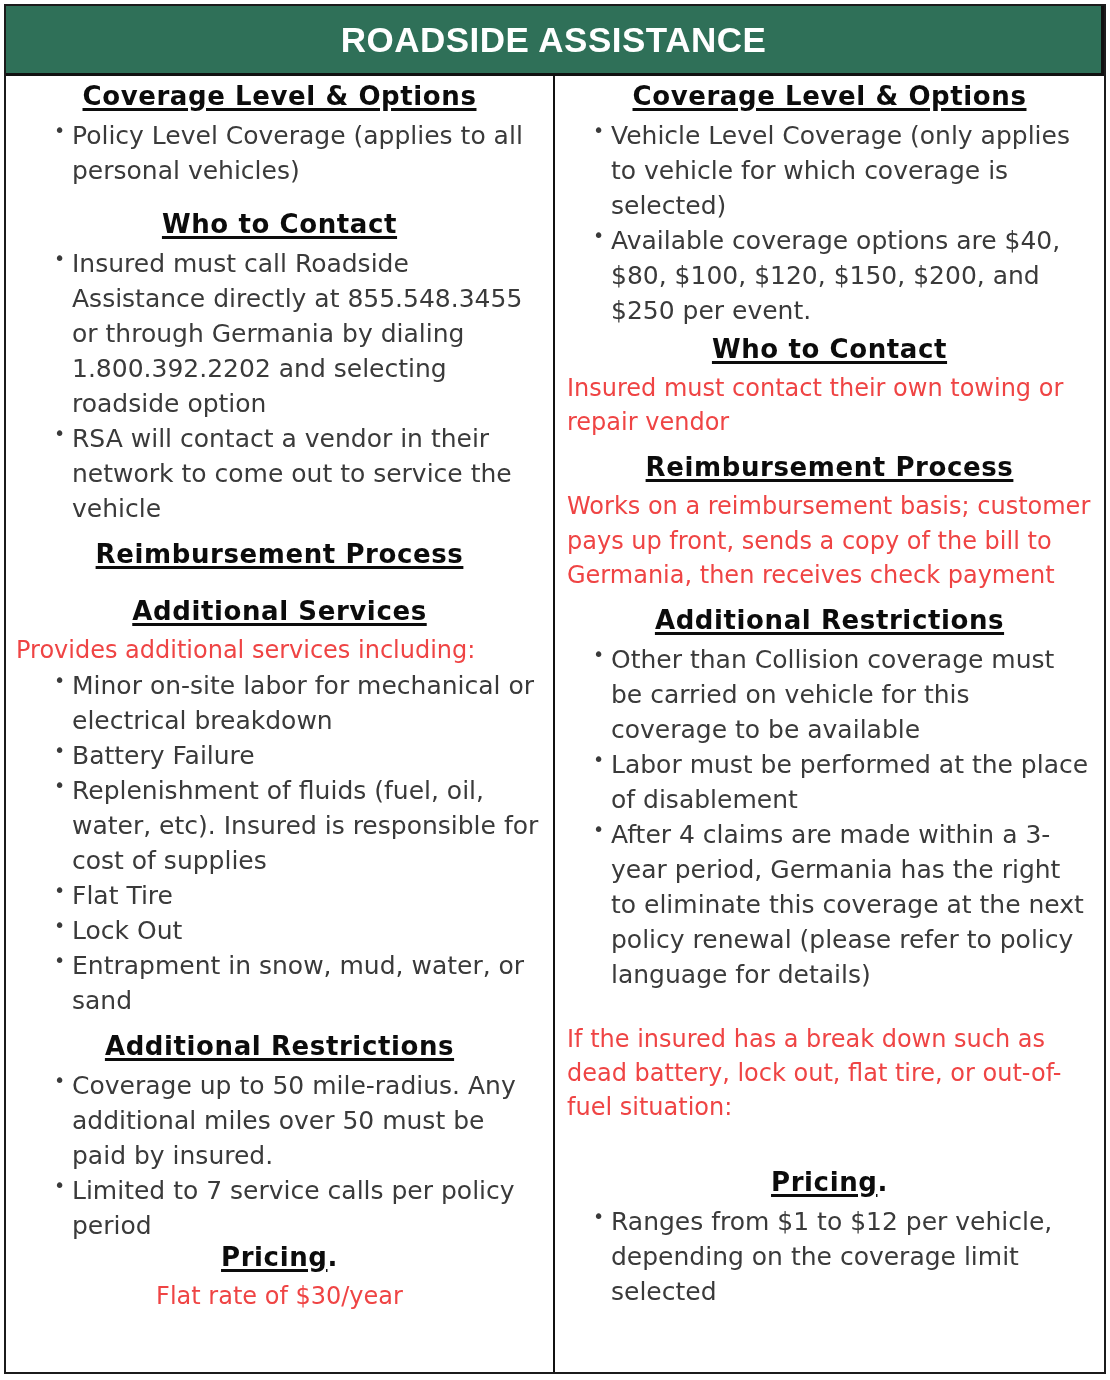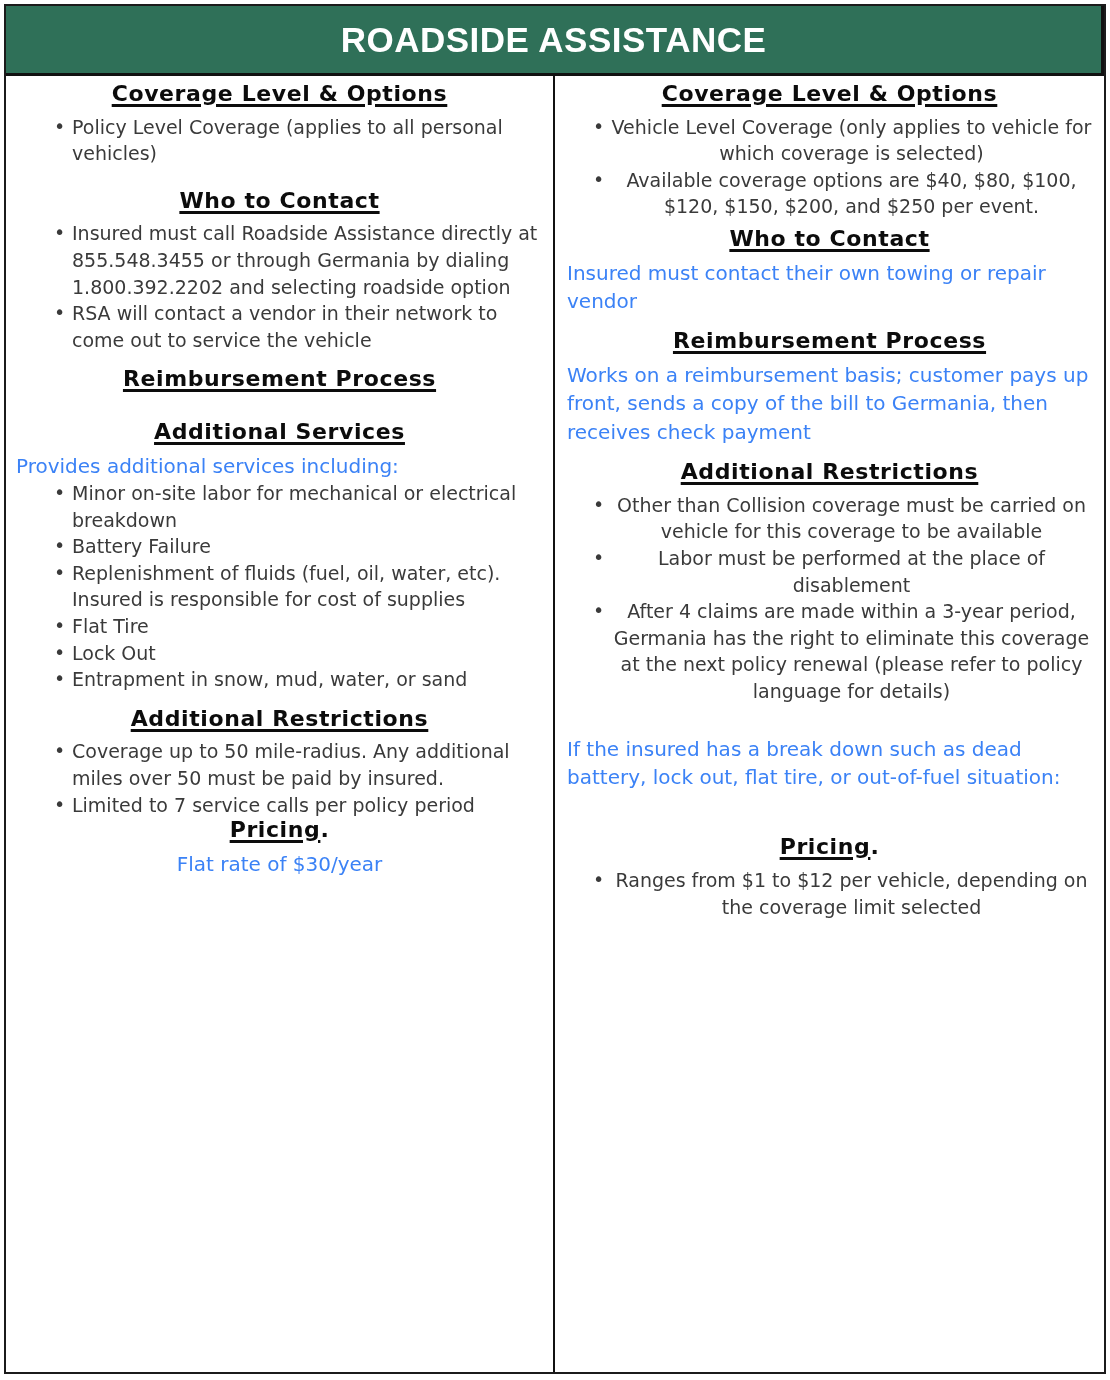--- a/index.html
+++ b/index.html
@@ -85,76 +85,75 @@
     padding: 6px 10px 0 10px;
   }
   .col.right {
     width: 549px;
     padding: 6px 12px 0 12px;
   }
 
   h2.sec {
     font-family: "DejaVu Sans", sans-serif;
     font-weight: bold;
-    font-size: 22px;
+    font-size: 26px;
     line-height: 1.12;
     color: #0c0c0c;
     text-align: center;
     margin: 0;
     padding: 0;
     letter-spacing: 0.6px;
   }
   h2.sec > span.u {
     text-decoration: underline;
     text-underline-offset: 3px;
     text-decoration-thickness: 3px;
   }
   h2.sec > span.dot {
     text-decoration: none;
   }
 
   p.para {
     font-family: "DejaVu Sans", sans-serif;
-    font-size: 20px;
+    font-size: 24px;
     line-height: 1.42;
-    color: #3b82f6;
+    color: #ef4444;
     margin: 0;
     padding: 0;
     text-align: left;
   }
   p.para.center {
     text-align: center;
   }
 
   ul.bul {
     margin: 0;
     padding: 0 0 0 38px;
     list-style: none;
   }
   ul.bul > li {
     font-family: "DejaVu Sans", sans-serif;
-    font-size: 19px;
+    font-size: 25px;
     line-height: 1.40;
     color: #3a3a3a;
     position: relative;
     padding-left: 18px;
     margin: 0;
   }
   ul.bul > li::before {
     content: "\2022";
     position: absolute;
     left: 0;
     top: -1px;
     font-size: 19px;
     color: #3a3a3a;
     line-height: 1.40;
   }
   ul.bul.rt {
     padding-left: 26px;
-    text-align: center;
   }
 
   .sp-sm { height: 7px; }
   .sp-md { height: 14px; }
   .sp-lg { height: 22px; }
   .sp-xl { height: 30px; }
 </style>
 </head>
 <body>
 

